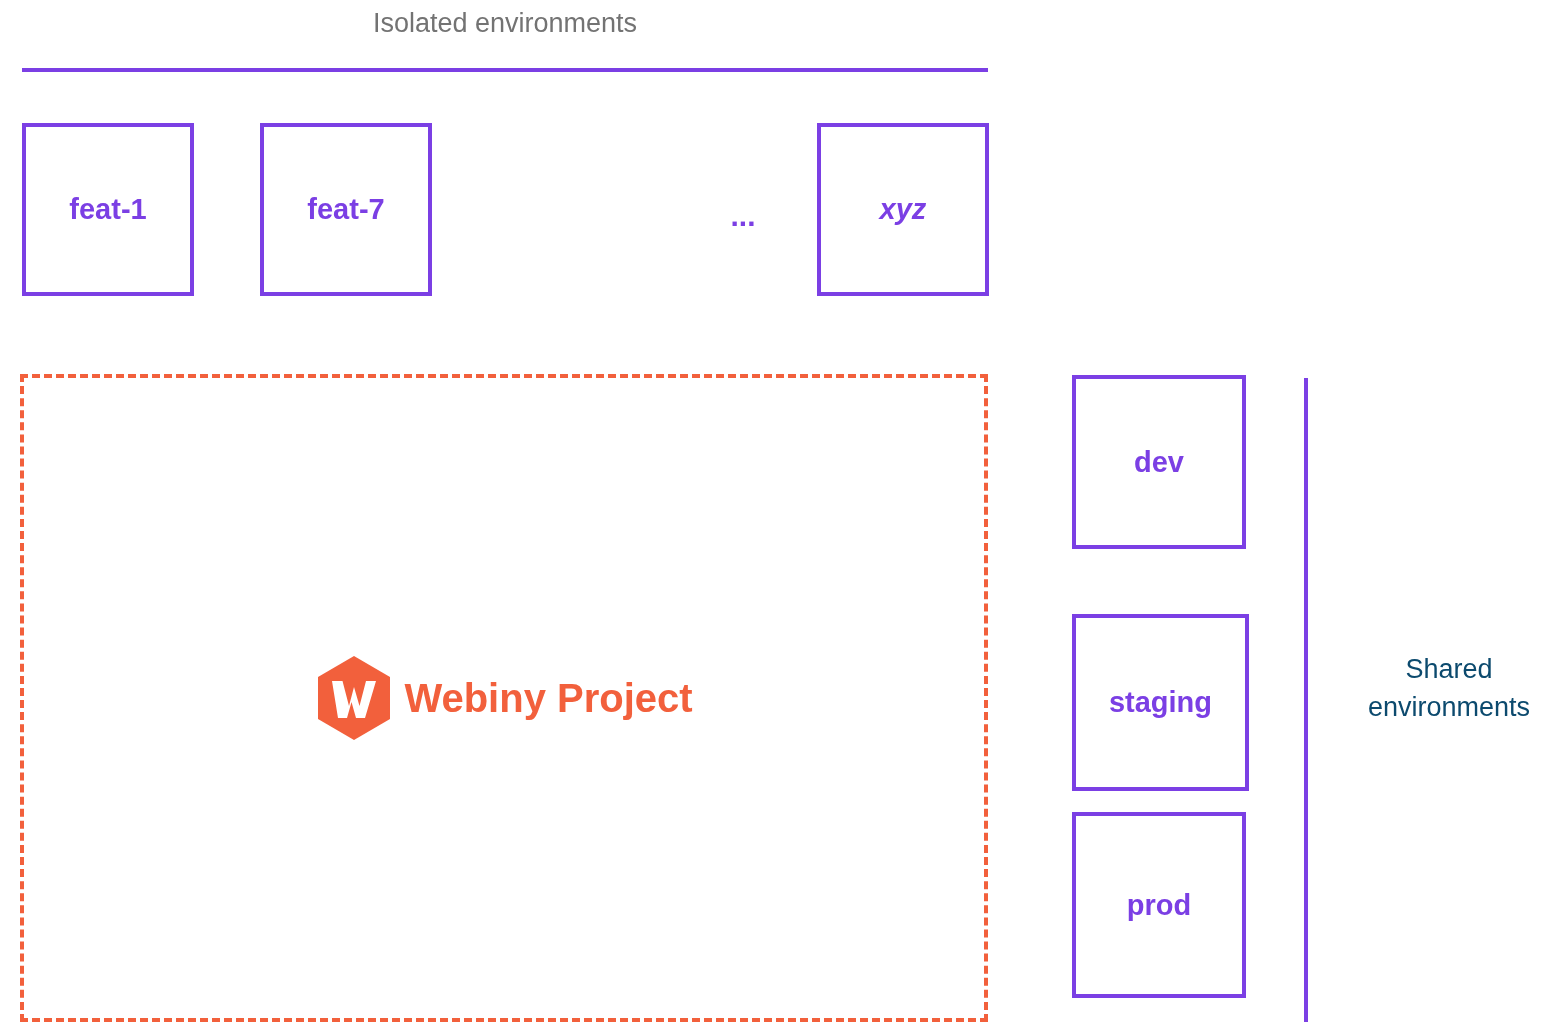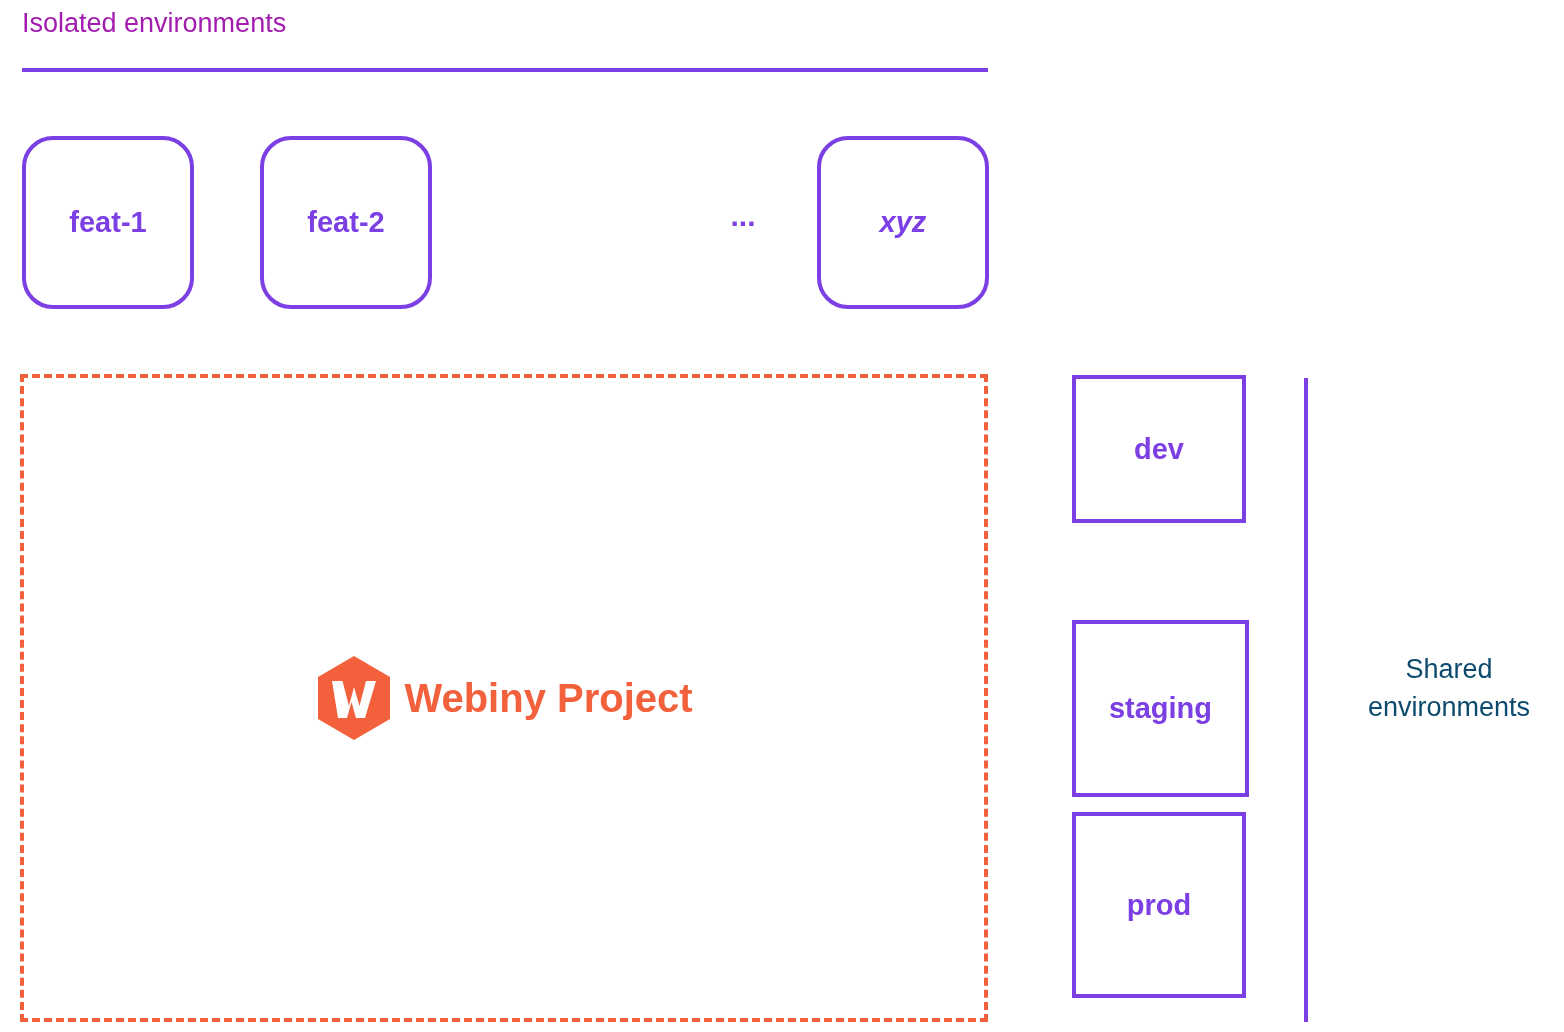--- a/index.html
+++ b/index.html
@@ -17,22 +17,22 @@
     background: #ffffff;
     overflow: hidden;
   }
 
   
   .iso-title {
     position: absolute;
     left: 22px;
     top: 6px;
     width: 966px;
-    text-align: left;
-    color: #a21caf;
+    text-align: center;
+    color: #737373;
     font-size: 27px;
     font-weight: 400;
     line-height: 34px;
     white-space: nowrap;
   }
   .iso-rule {
     position: absolute;
     left: 22px;
     top: 68px;
     width: 966px;
@@ -52,21 +52,21 @@
   }
   .env-label {
     color: #7B3FE4;
     font-size: 29px;
     font-weight: 700;
     line-height: 1;
     letter-spacing: 0px;
   }
 
   
-  .iso-row-box { top: 136px; width: 172px; height: 173px; border-radius: 31px; }
+  .iso-row-box { top: 123px; width: 172px; height: 173px; }
   .iso-b1 { left: 22px; }
   .iso-b2 { left: 260px; }
   .iso-b3 { left: 499px; }
   .iso-b4 { left: 817px; font-style: italic; }
 
   .ellipsis {
     position: absolute;
     left: 700px;
     top: 196px;
     width: 86px;
@@ -107,23 +107,23 @@
   }
   .brand-text {
     color: #F2603C;
     font-size: 40px;
     font-weight: 700;
     line-height: 1;
     white-space: nowrap;
   }
 
   
-  .shared-box { left: 1072px; width: 174px; height: 148px; }
+  .shared-box { left: 1072px; width: 174px; height: 174px; }
   .shared-dev { top: 375px; }
-  .shared-staging { top: 614px; height: 177px; width: 177px; margin-top: 6px; }
+  .shared-staging { top: 614px; height: 177px; width: 177px; }
   .shared-prod { top: 812px; height: 186px; }
 
   .shared-rule {
     position: absolute;
     left: 1304px;
     top: 378px;
     width: 4px;
     height: 644px;
     background: #7B3FE4;
   }
@@ -145,21 +145,21 @@
 
 <div id="canvas">
 
   <div class="iso-title">Isolated environments</div>
   <div class="iso-rule"></div>
 
   <div class="env-box iso-row-box iso-b1">
     <span class="env-label">feat-1</span>
   </div>
   <div class="env-box iso-row-box iso-b2">
-    <span class="env-label">feat-2</span>
+    <span class="env-label">feat-7</span>
   </div>
   <div class="ellipsis">...</div>
   <div class="env-box iso-row-box iso-b4">
     <span class="env-label">xyz</span>
   </div>
 
   <div class="project-box">
     <div class="project-brand">
       <svg class="brand-mark" viewBox="0 0 78 86" aria-hidden="true">
         <path d="M39 1 L75 22 L75 64 L39 85 L3 64 L3 22 Z" fill="#F2603C"></path>

